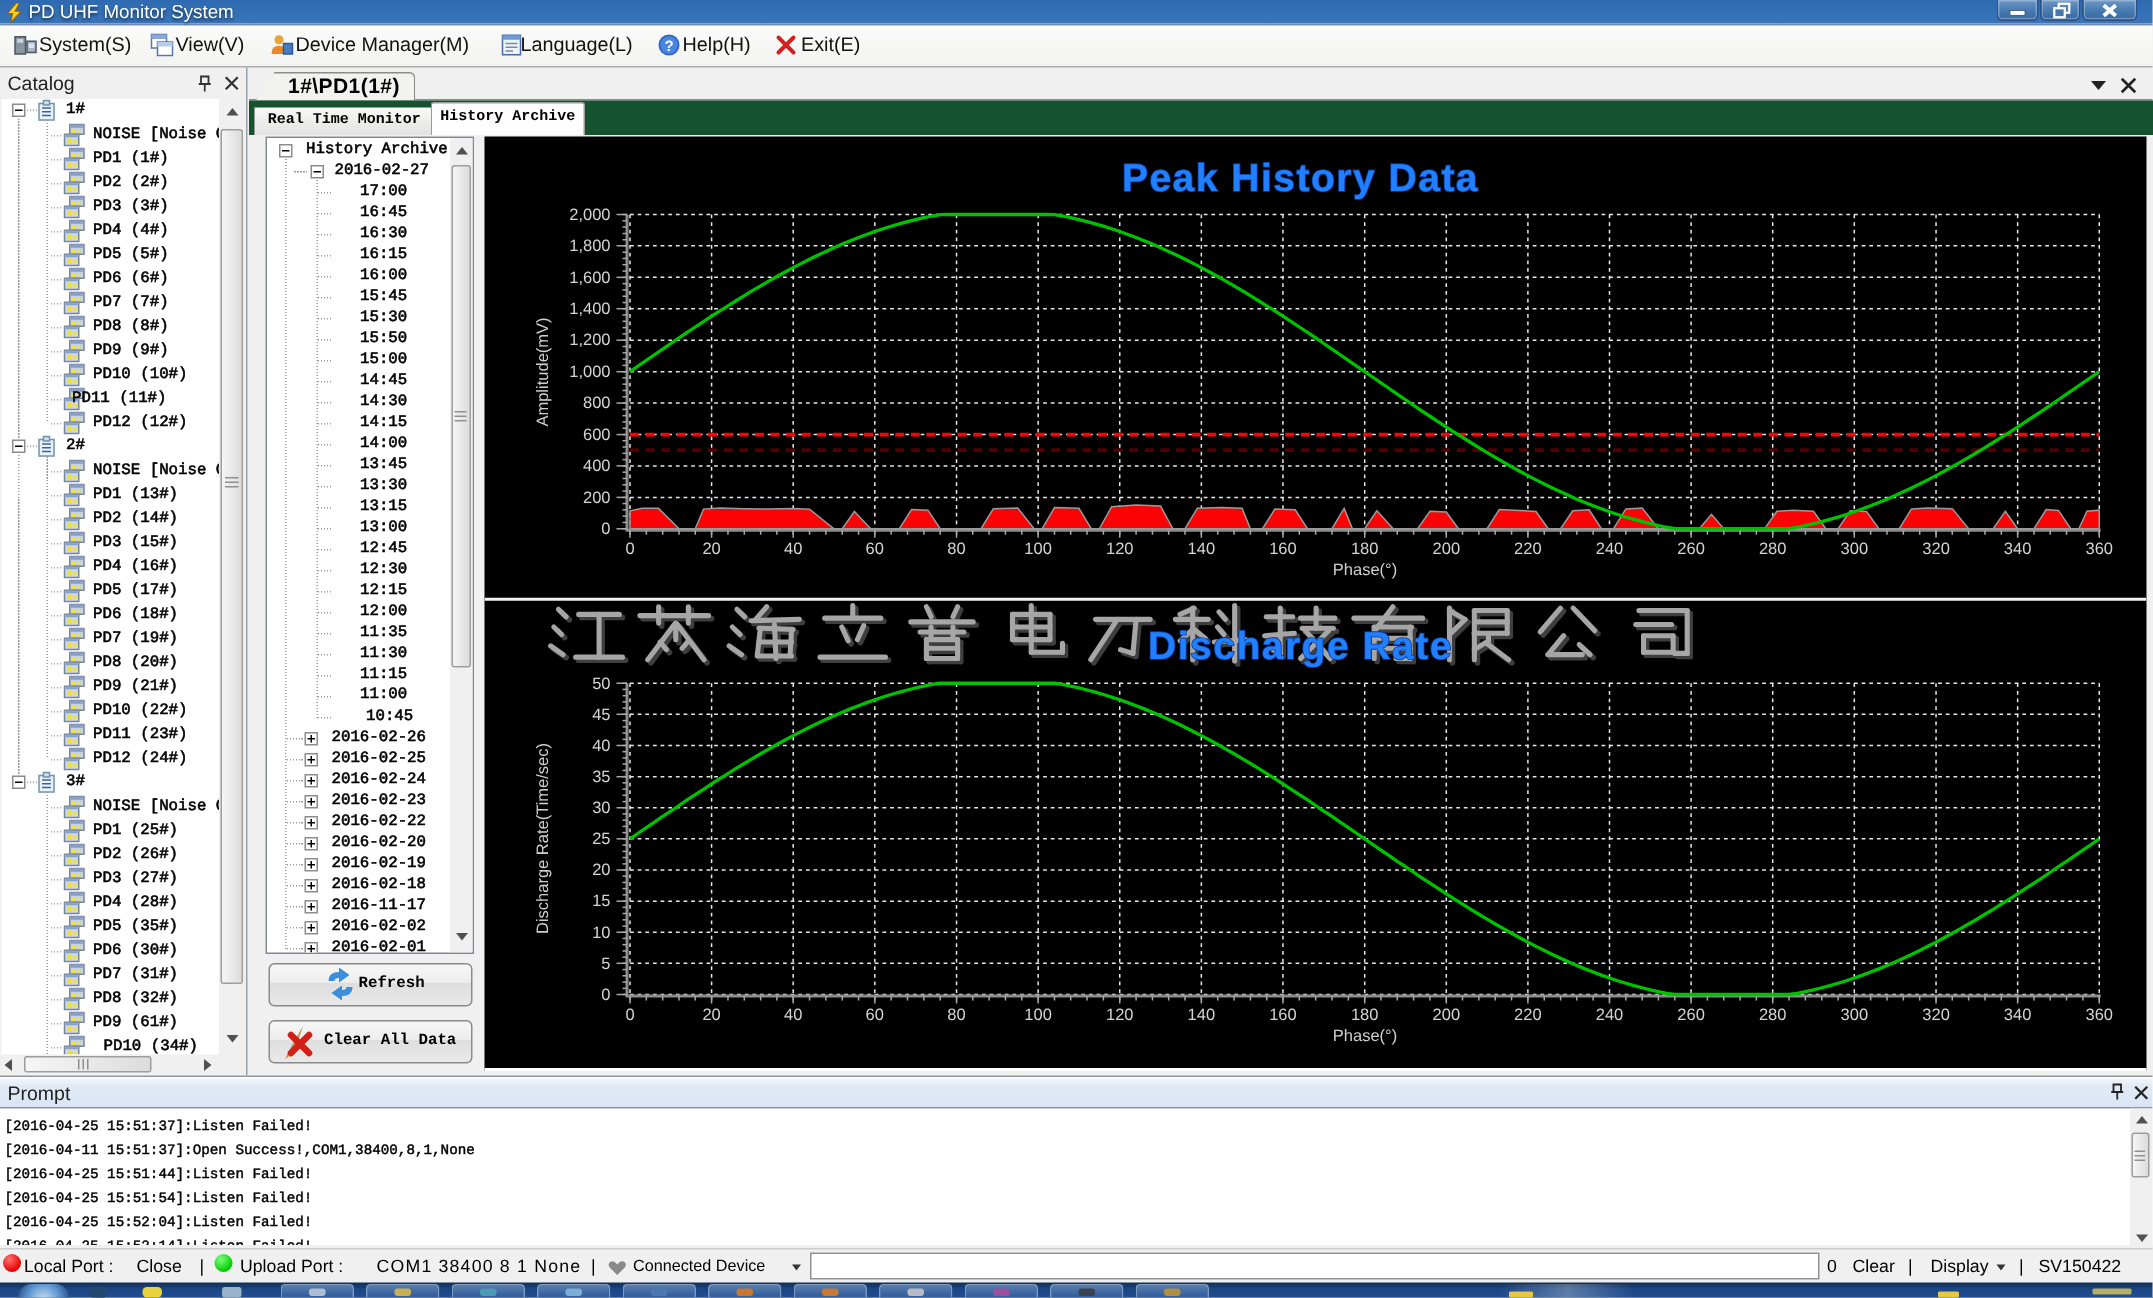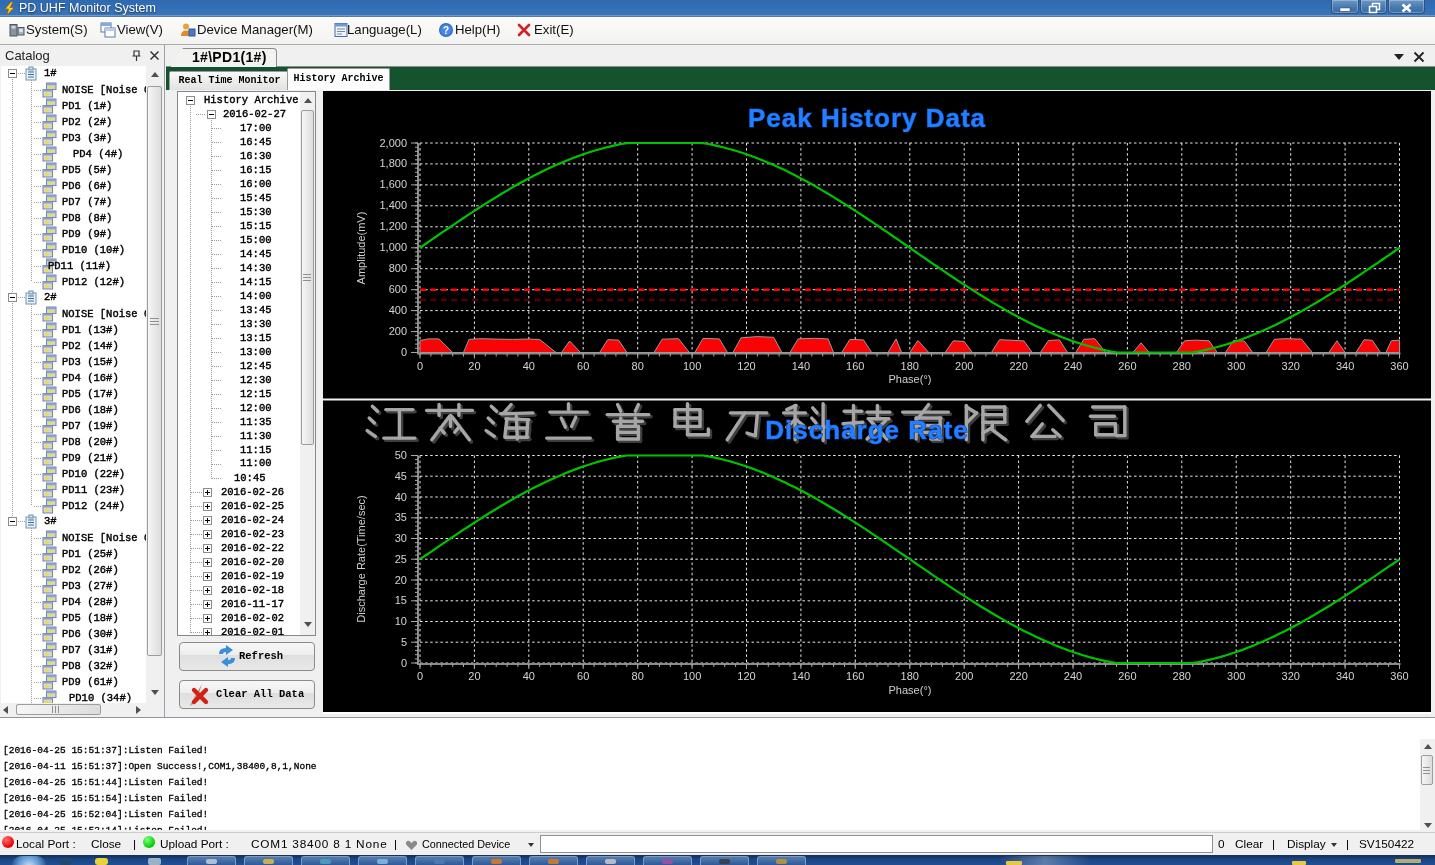--- a/index.html
+++ b/index.html
@@ -172,21 +172,21 @@
 <svg class="abs" style="left:41px;top:80px" width="15" height="16" viewBox="0 0 15 16">
         <rect x="4.5" y="1" width="9.5" height="6.5" fill="#c5d3ea" stroke="#77849e"></rect>
         <rect x="4.5" y="1" width="9.5" height="2.2" fill="#8ca0c8"></rect>
         <rect x="6" y="4.3" width="2.2" height="2.2" fill="#f4e23a"></rect>
         <rect x="9.4" y="4.3" width="2.2" height="2.2" fill="#f4e23a"></rect>
         <rect x="1" y="7.5" width="9.5" height="7.5" fill="#cdd9ee" stroke="#77849e"></rect>
         <rect x="1" y="7.5" width="9.5" height="2" fill="#8ca0c8"></rect>
         <circle cx="4.6" cy="12" r="1.8" fill="#f0e030"></circle>
         <rect x="7.2" y="10.8" width="2.4" height="2.4" fill="#e8dc66"></rect>
       </svg>
-<div class="ct" style="left:72px;top:82px">PD4 (4#)</div>
+<div class="ct" style="left:61px;top:82px">PD4 (4#)</div>
 <div class="doth" style="left:33px;top:104px;width:8px"></div>
 <svg class="abs" style="left:41px;top:96px" width="15" height="16" viewBox="0 0 15 16">
         <rect x="4.5" y="1" width="9.5" height="6.5" fill="#c5d3ea" stroke="#77849e"></rect>
         <rect x="4.5" y="1" width="9.5" height="2.2" fill="#8ca0c8"></rect>
         <rect x="6" y="4.3" width="2.2" height="2.2" fill="#f4e23a"></rect>
         <rect x="9.4" y="4.3" width="2.2" height="2.2" fill="#f4e23a"></rect>
         <rect x="1" y="7.5" width="9.5" height="7.5" fill="#cdd9ee" stroke="#77849e"></rect>
         <rect x="1" y="7.5" width="9.5" height="2" fill="#8ca0c8"></rect>
         <circle cx="4.6" cy="12" r="1.8" fill="#f0e030"></circle>
         <rect x="7.2" y="10.8" width="2.4" height="2.4" fill="#e8dc66"></rect>
@@ -521,21 +521,21 @@
 <svg class="abs" style="left:41px;top:544px" width="15" height="16" viewBox="0 0 15 16">
         <rect x="4.5" y="1" width="9.5" height="6.5" fill="#c5d3ea" stroke="#77849e"></rect>
         <rect x="4.5" y="1" width="9.5" height="2.2" fill="#8ca0c8"></rect>
         <rect x="6" y="4.3" width="2.2" height="2.2" fill="#f4e23a"></rect>
         <rect x="9.4" y="4.3" width="2.2" height="2.2" fill="#f4e23a"></rect>
         <rect x="1" y="7.5" width="9.5" height="7.5" fill="#cdd9ee" stroke="#77849e"></rect>
         <rect x="1" y="7.5" width="9.5" height="2" fill="#8ca0c8"></rect>
         <circle cx="4.6" cy="12" r="1.8" fill="#f0e030"></circle>
         <rect x="7.2" y="10.8" width="2.4" height="2.4" fill="#e8dc66"></rect>
       </svg>
-<div class="ct" style="left:61px;top:546px">PD5 (18#)</div>
+<div class="ct" style="left:61px;top:546px">PD5 (35#)</div>
 <div class="doth" style="left:33px;top:568px;width:8px"></div>
 <svg class="abs" style="left:41px;top:560px" width="15" height="16" viewBox="0 0 15 16">
         <rect x="4.5" y="1" width="9.5" height="6.5" fill="#c5d3ea" stroke="#77849e"></rect>
         <rect x="4.5" y="1" width="9.5" height="2.2" fill="#8ca0c8"></rect>
         <rect x="6" y="4.3" width="2.2" height="2.2" fill="#f4e23a"></rect>
         <rect x="9.4" y="4.3" width="2.2" height="2.2" fill="#f4e23a"></rect>
         <rect x="1" y="7.5" width="9.5" height="7.5" fill="#cdd9ee" stroke="#77849e"></rect>
         <rect x="1" y="7.5" width="9.5" height="2" fill="#8ca0c8"></rect>
         <circle cx="4.6" cy="12" r="1.8" fill="#f0e030"></circle>
         <rect x="7.2" y="10.8" width="2.4" height="2.4" fill="#e8dc66"></rect>
@@ -634,21 +634,21 @@
 <div class="ct" style="left:62px;top:58px">16:30</div>
 <div class="doth" style="left:34px;top:78px;width:10px"></div>
 <div class="ct" style="left:62px;top:72px">16:15</div>
 <div class="doth" style="left:34px;top:92px;width:10px"></div>
 <div class="ct" style="left:62px;top:86px">16:00</div>
 <div class="doth" style="left:34px;top:106px;width:10px"></div>
 <div class="ct" style="left:62px;top:100px">15:45</div>
 <div class="doth" style="left:34px;top:120px;width:10px"></div>
 <div class="ct" style="left:62px;top:114px">15:30</div>
 <div class="doth" style="left:34px;top:134px;width:10px"></div>
-<div class="ct" style="left:62px;top:128px">15:15</div>
+<div class="ct" style="left:62px;top:128px">15:50</div>
 <div class="doth" style="left:34px;top:148px;width:10px"></div>
 <div class="ct" style="left:62px;top:142px">15:00</div>
 <div class="doth" style="left:34px;top:162px;width:10px"></div>
 <div class="ct" style="left:62px;top:156px">14:45</div>
 <div class="doth" style="left:34px;top:176px;width:10px"></div>
 <div class="ct" style="left:62px;top:170px">14:30</div>
 <div class="doth" style="left:34px;top:190px;width:10px"></div>
 <div class="ct" style="left:62px;top:184px">14:15</div>
 <div class="doth" style="left:34px;top:204px;width:10px"></div>
 <div class="ct" style="left:62px;top:198px">14:00</div>
@@ -670,21 +670,21 @@
 <div class="ct" style="left:62px;top:310px">12:00</div>
 <div class="doth" style="left:34px;top:330px;width:10px"></div>
 <div class="ct" style="left:62px;top:324px">11:35</div>
 <div class="doth" style="left:34px;top:344px;width:10px"></div>
 <div class="ct" style="left:62px;top:338px">11:30</div>
 <div class="doth" style="left:34px;top:358px;width:10px"></div>
 <div class="ct" style="left:62px;top:352px">11:15</div>
 <div class="doth" style="left:34px;top:372px;width:10px"></div>
 <div class="ct" style="left:62px;top:365px">11:00</div>
 <div class="doth" style="left:34px;top:386px;width:10px"></div>
-<div class="ct" style="left:56px;top:380px">10:45</div>
+<div class="ct" style="left:66px;top:380px">10:45</div>
 <div class="dotv" style="left:12px;top:14px;height:527px"></div>
 <div class="mbox" style="left:25px;top:396px"></div>
     <div class="mline" style="left:27px;top:400px"></div>
 <div class="abs" style="left:29px;top:398px;width:1px;height:5px;background:#000"></div>
 <div class="doth" style="left:13px;top:400px;width:11px"></div>
 <div class="ct" style="left:43px;top:394px">2016-02-26</div>
 <div class="mbox" style="left:25px;top:410px"></div>
     <div class="mline" style="left:27px;top:414px"></div>
 <div class="abs" style="left:29px;top:412px;width:1px;height:5px;background:#000"></div>
 <div class="doth" style="left:13px;top:414px;width:11px"></div>
@@ -1458,20 +1458,29 @@
 <line x1="801.8" y1="344.6" x2="793.5" y2="344.6"></line>
 <line x1="767.5" y1="325.3" x2="791.4" y2="325.3"></line>
 <line x1="772.7" y1="332.8" x2="792.4" y2="332.8"></line>
 <line x1="772.7" y1="332.8" x2="772.7" y2="343.8"></line>
 <line x1="792.4" y1="332.8" x2="792.4" y2="343.8"></line>
 <line x1="772.7" y1="343.8" x2="792.4" y2="343.8"></line>
       </g>
 <text x="544" y="348" class="ttl" text-anchor="middle" style="paint-order:stroke;stroke:#0a3aa0;stroke-width:1.1px">Discharge Rate</text>
 </svg></div>
 <div id="prompt">
+ <div id="prompthead">
+      <span style="position:absolute;left:5px;top:2px">Prompt</span>
+  <svg class="abs" style="left:1406px;top:3px" width="11" height="12" viewBox="0 0 11 12">
+        <path d="M3 1 L8 1 L8 6 L3 6 Z M5.5 6 L5.5 11 M1.5 6 L9.5 6" stroke="#222" stroke-width="1.2" fill="none"></path>
+      </svg>
+  <svg class="abs" style="left:1422px;top:4px" width="11" height="11" viewBox="0 0 11 11">
+        <path d="M1.5 1.5 L9.5 9.5 M9.5 1.5 L1.5 9.5" stroke="#222" stroke-width="1.5"></path>
+      </svg>
+ </div>
  <div class="logln" style="top:27px">[2016-04-25 15:51:37]:Listen Failed!</div>
 <div class="logln" style="top:43px">[2016-04-11 15:51:37]:Open Success!,COM1,38400,8,1,None</div>
 <div class="logln" style="top:59px">[2016-04-25 15:51:44]:Listen Failed!</div>
 <div class="logln" style="top:75px">[2016-04-25 15:51:54]:Listen Failed!</div>
 <div class="logln" style="top:91px">[2016-04-25 15:52:04]:Listen Failed!</div>
 <div class="logln" style="top:107px">[2016-04-25 15:52:14]:Listen Failed!</div>
  <div class="vsb" style="left:1420px;top:21px;width:15px;height:94px">
   <div class="sbarr" style="left:4px;top:5px;border-left:4px solid transparent;border-right:4px solid transparent;border-bottom:5px solid #505050"></div>
   <div class="vth" style="top:16px;width:12px;height:30px"></div>
   <div class="abs" style="left:3px;top:28px;width:7px;height:1px;background:#909090;box-shadow:0 3px 0 #909090,0 6px 0 #909090"></div>

